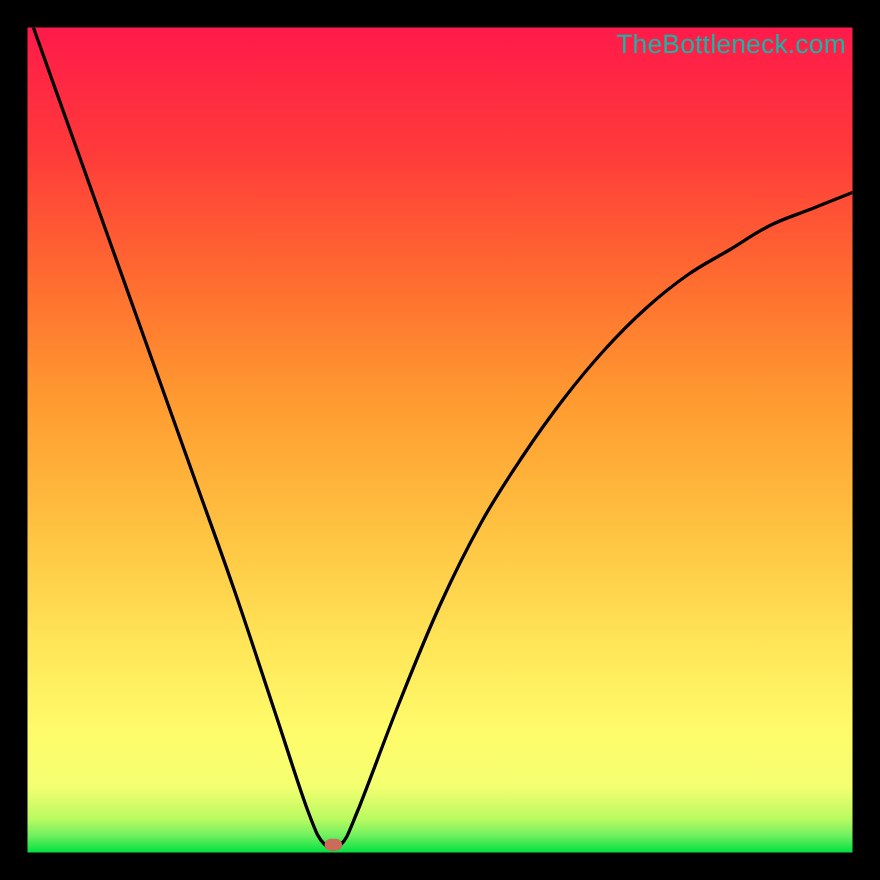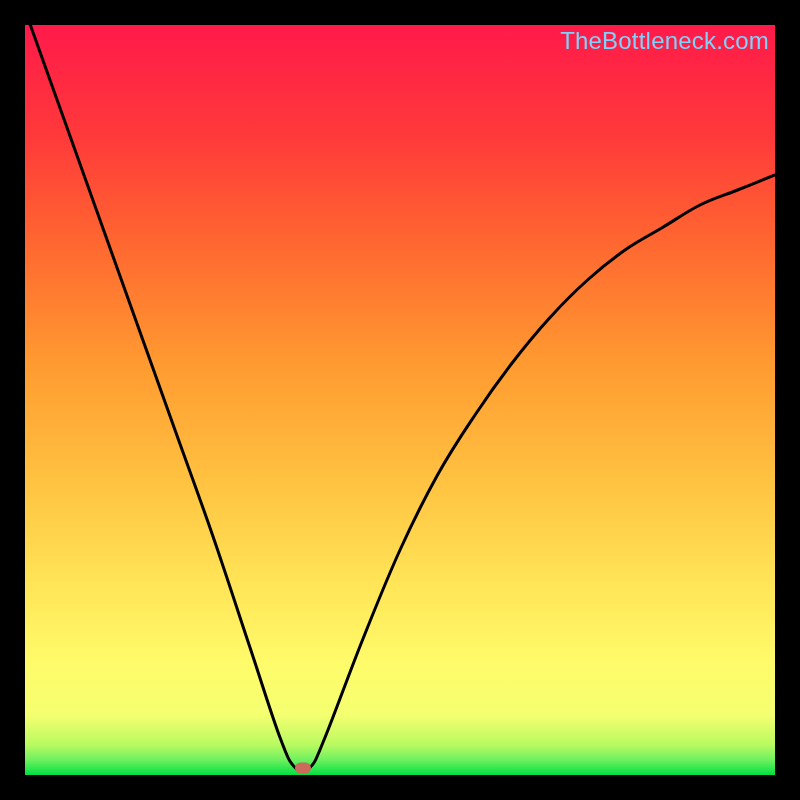--- a/index.html
+++ b/index.html
@@ -33,21 +33,21 @@
       #ff9a30 55%,
       #ff6a30 70%,
       #ff3a3a 85%,
       #ff1a4a 100%);
   }
 
   .watermark {
     position: absolute;
     top: 2px;
     right: 6px;
-    color: #7dd3fc;
+    color: #14b8a6;
     font-size: 24px;
     font-weight: 500;
     letter-spacing: 0.2px;
     font-family: Arial, Helvetica, sans-serif;
   }
 
   svg.curve {
     position: absolute;
     left: 0;
     top: 0;

